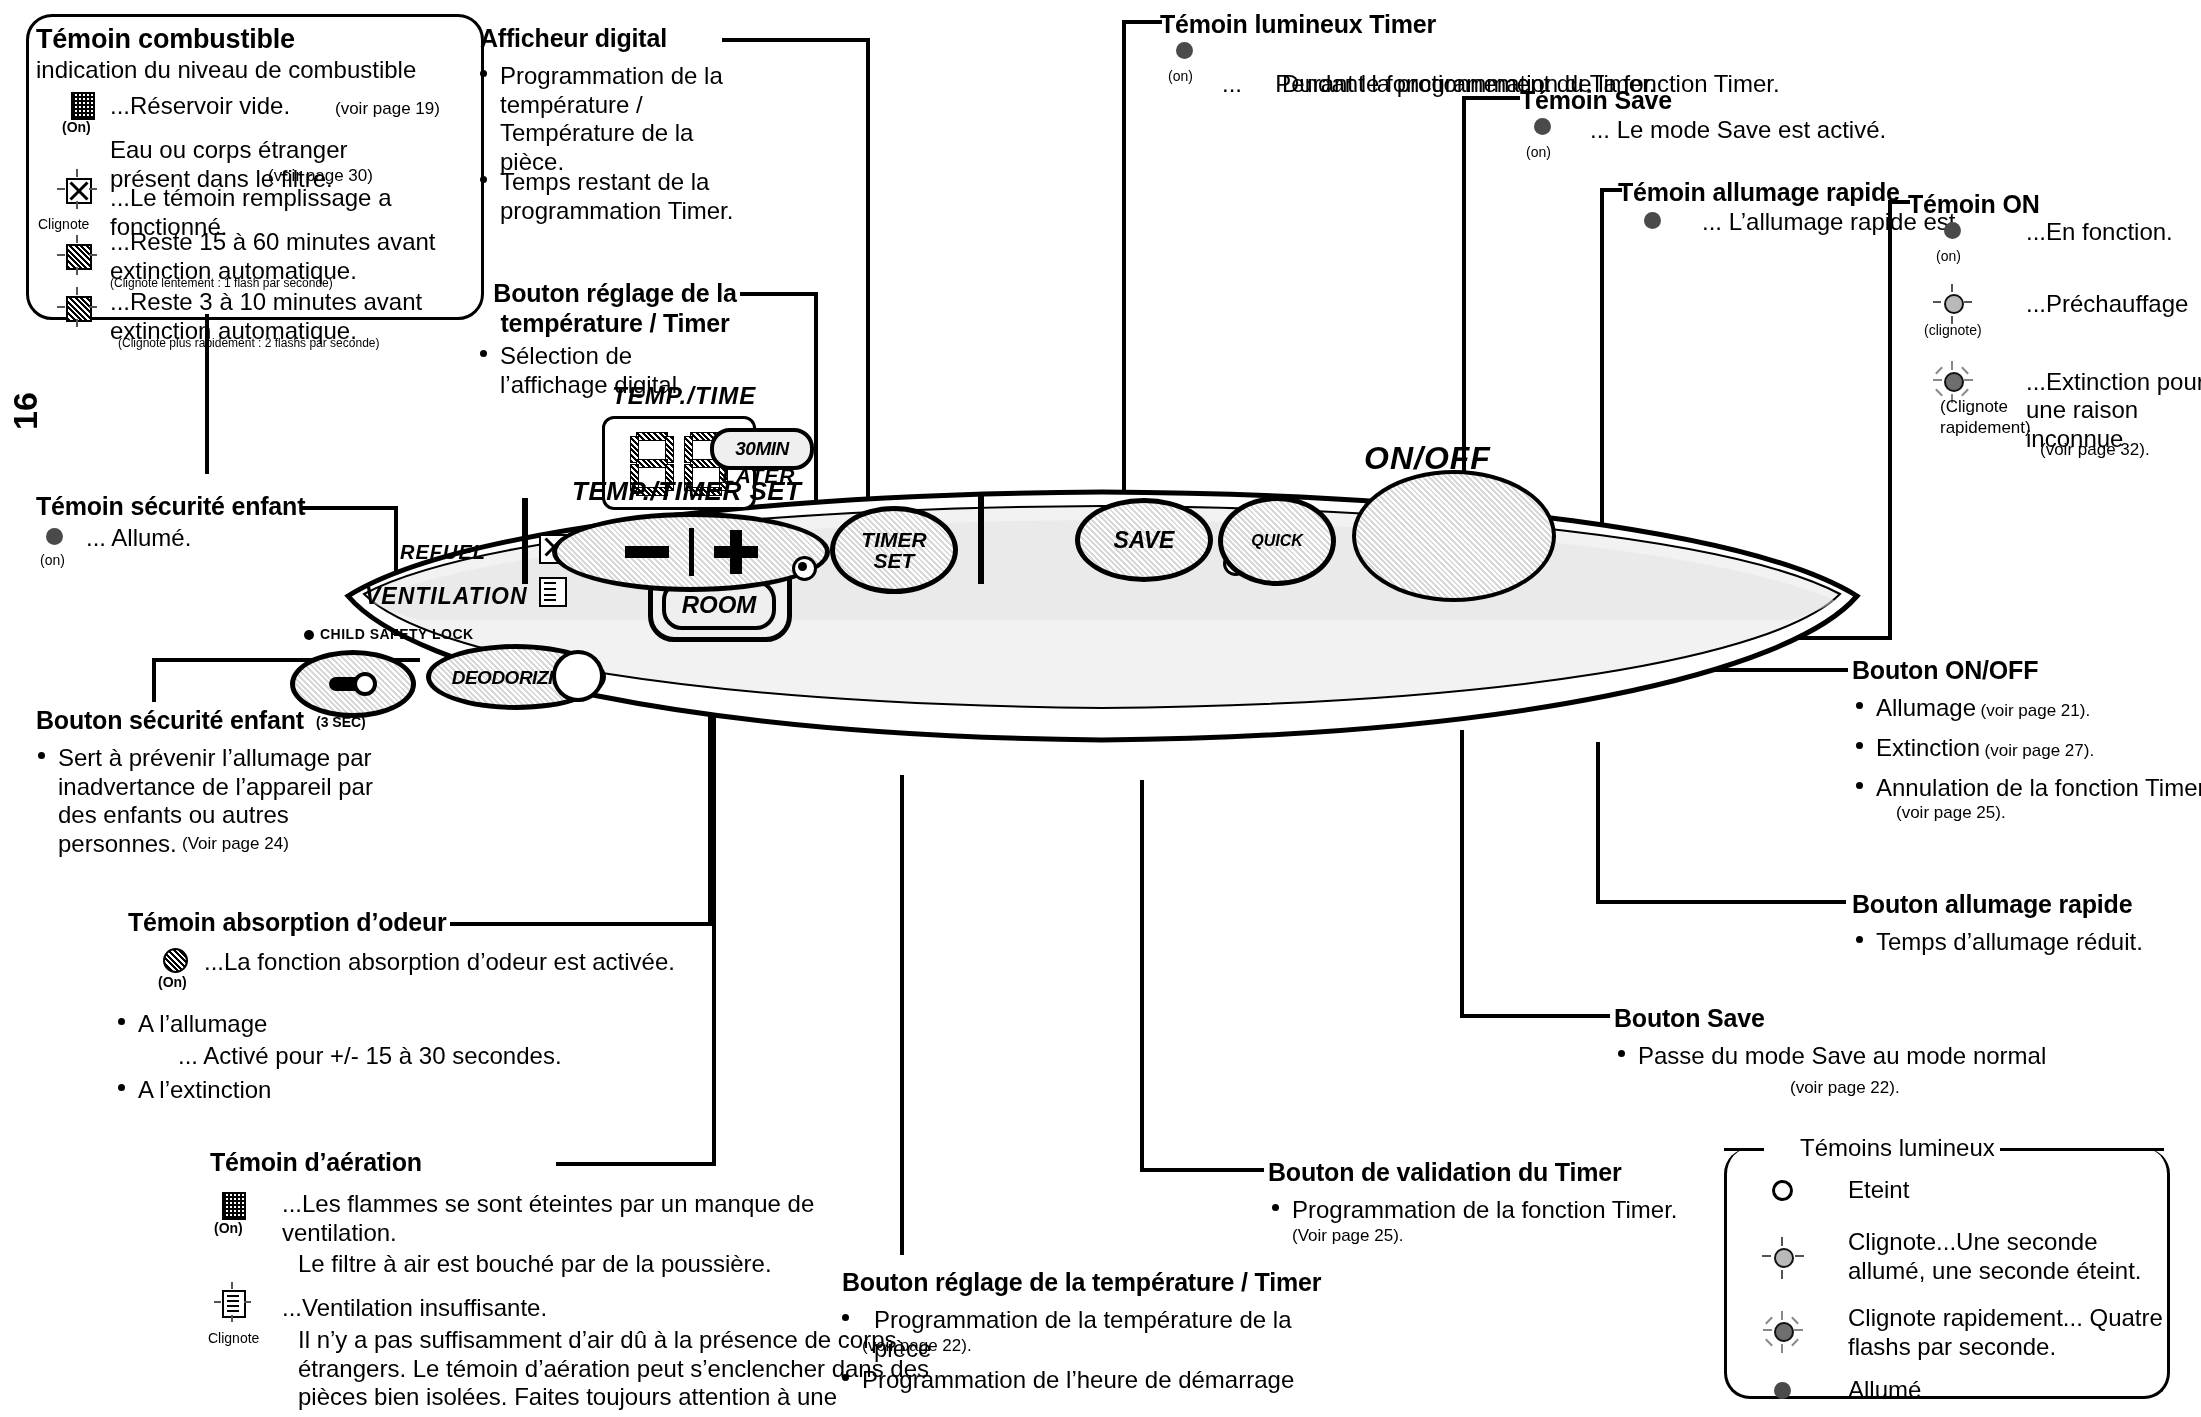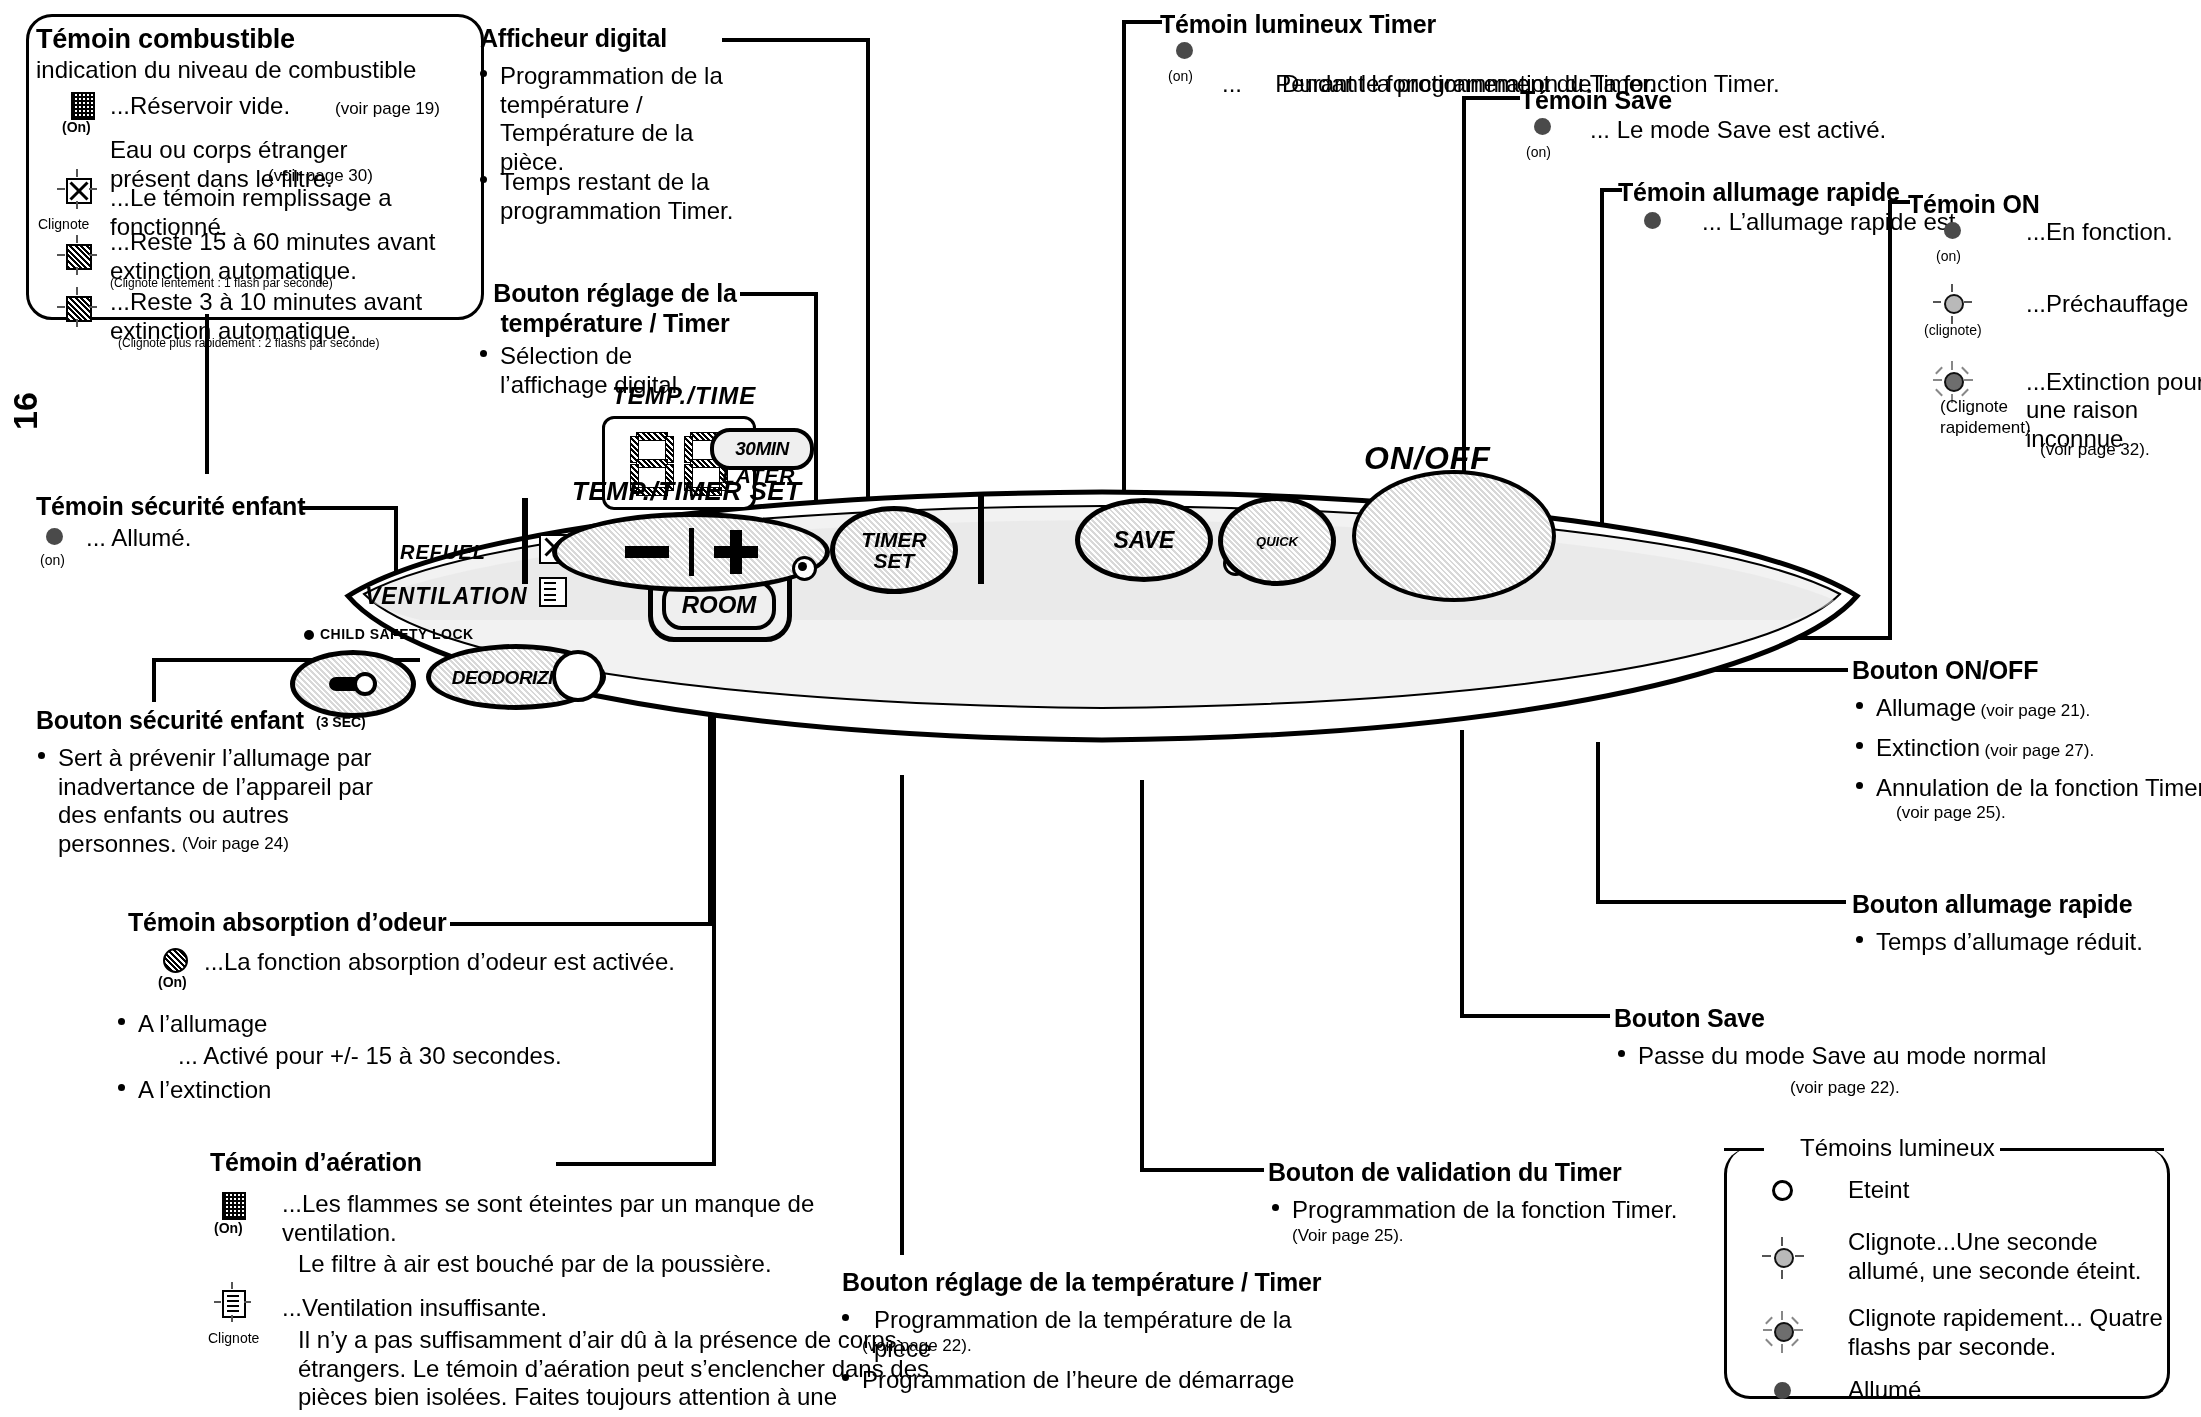--- a/index.html
+++ b/index.html
@@ -444,19 +444,19 @@
 
   <div class="lamp" style="left:462px;top:78px;"></div>
   <div class="lamp" style="left:790px;top:73px;"></div>
   <div class="lamp" style="left:893px;top:73px;"></div>
   <div class="lamp" style="left:1069px;top:76px;"></div>
 
   <div class="btnOval" style="left:745px;top:20px;width:128px;height:74px;font-size:23px;">
     <span>SAVE</span>
   </div>
 
-  <div class="btnOval" style="left:888px;top:18px;width:108px;height:80px;font-size:13px;">
+  <div class="btnOval" style="left:888px;top:18px;width:108px;height:80px;font-size:16px;">
     <span>QUICK</span>
   </div>
 
   <div class="abs panelLbl" style="left:1034px;top:-38px;font-size:32px;letter-spacing:1px;">ON/OFF</div>
   <div class="btnOval" style="left:1022px;top:-8px;width:196px;height:124px;font-size:0;border-width:4px;"></div>
 </div>
 
 </body></html>

